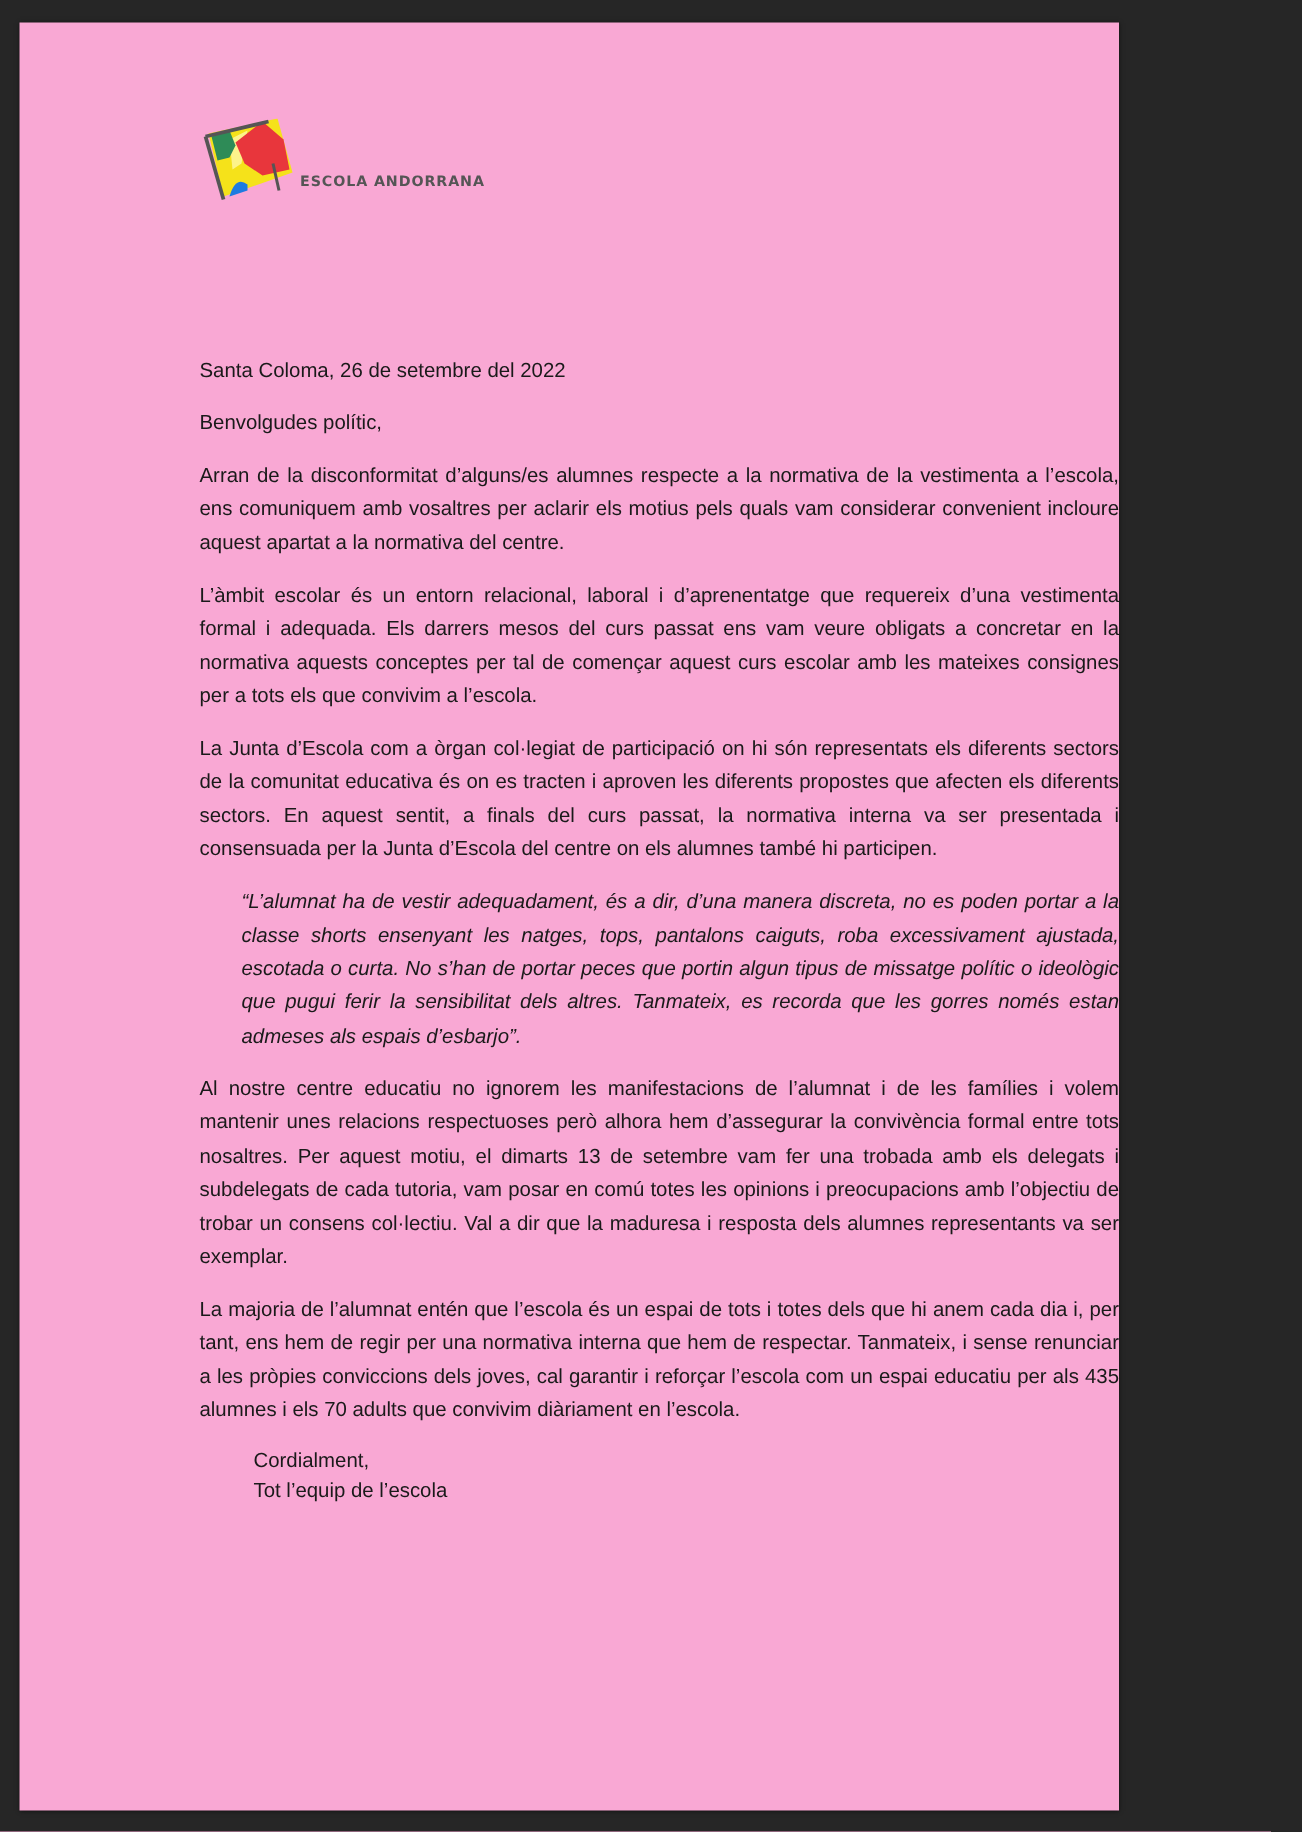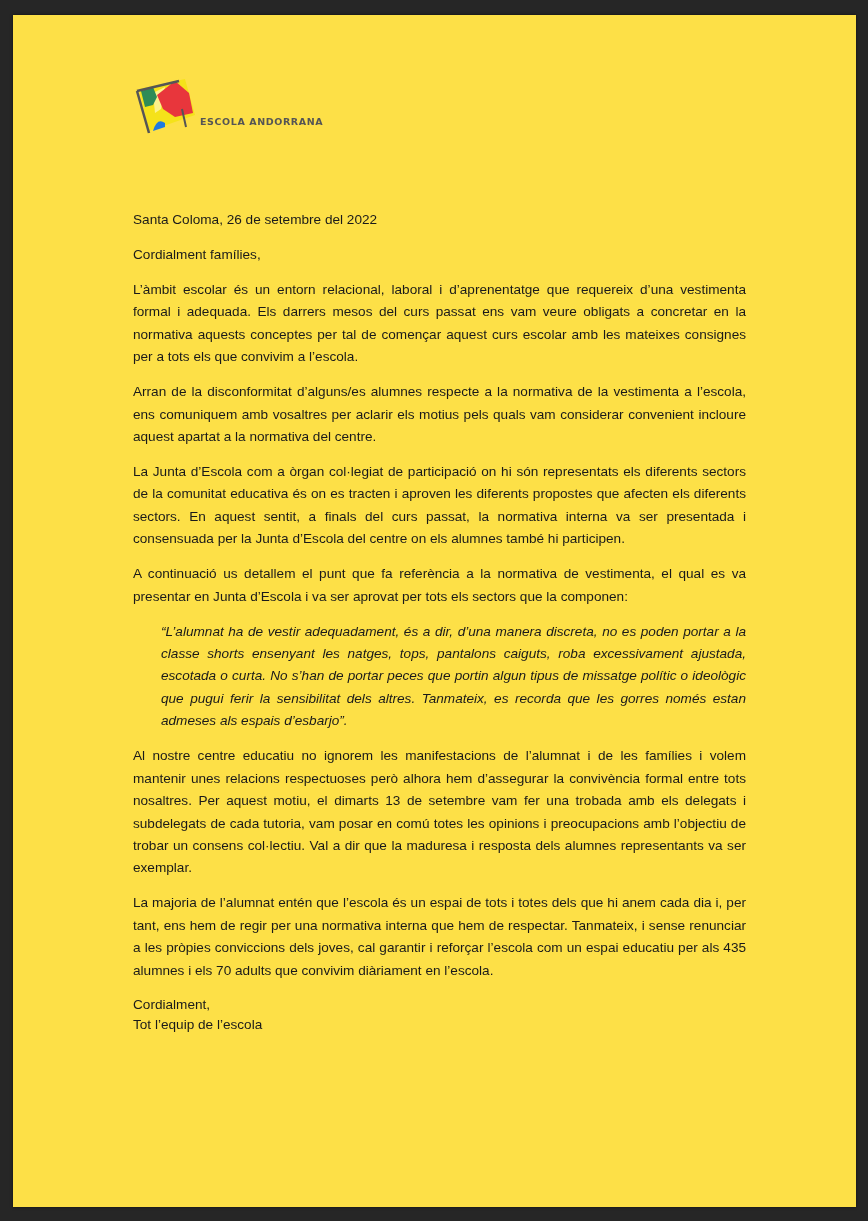--- a/index.html
+++ b/index.html
@@ -1,66 +1,65 @@
 <!DOCTYPE html>
 <html><head>
 <meta charset="utf-8">
 <style>
   html, body { margin: 0; padding: 0; }
   body {
     width: 868px; height: 1221px; background: #262626;
     position: relative; overflow: hidden;
   }
   .page {
-    position: absolute; left: 13px; top: 15px; width: 843px; height: 1192px;
-    background: #fde047;
+    position: absolute; left: 13px; top: 15px; width: 733px; height: 1192px;
+    background: #f9a8d4;
     box-shadow: 0 0 3px rgba(0,0,0,0.6);
   }
   .logo {
     position: absolute; left: 122px; top: 64px; width: 62px; height: 56px;
   }
   .logo-text {
     position: absolute; left: 187px; top: 101px;
     font-family: "DejaVu Sans", sans-serif; font-size: 9.5px; font-weight: bold;
     color: #555555; letter-spacing: 0.6px;
   }
   .body-text {
-    position: absolute; left: 120px; top: 194px; width: 613px;
+    position: absolute; left: 120px; top: 221px; width: 613px;
     font-family: "Liberation Sans", sans-serif; font-size: 13.6px;
     line-height: 22.4px; color: #1a1a1a;
   }
   .body-text p { margin: 0 0 12.6px 0; text-align: justify; }
   .body-text p.left { text-align: left; }
   .body-text p.quote { font-style: italic; margin-left: 28px; }
-  .body-text p.closing { margin-top: 0; line-height: 20px; }
+  .body-text p.closing { margin-top: 0; line-height: 20px; margin-left: 36px; }
 </style>
 </head>
 <body>
 
 <div class="page">
 
   <svg class="logo" viewBox="0 0 62 56">
     <polygon points="4,10 50,0 60,36 14,52" fill="#f5e21a"></polygon>
     <polygon points="18,14 30,8 26,30 20,34" fill="#fff7a8" opacity="0.8"></polygon>
     <polygon points="6,12 18,8 22,18 18,26 10,28" fill="#2e8b57"></polygon>
     <polygon points="22,16 40,2 54,14 58,34 40,38 28,30" fill="#e8363c"></polygon>
     <path d="M18,52 Q22,38 30,44 L30,48 Z" fill="#1e7be0"></path>
     <line x1="2" y1="12" x2="14" y2="54" stroke="#555" stroke-width="2.5"></line>
     <line x1="2" y1="12" x2="44" y2="2" stroke="#555" stroke-width="2.5"></line>
     <line x1="47" y1="30" x2="51" y2="48" stroke="#555" stroke-width="2"></line>
   </svg>
   <div class="logo-text">ESCOLA ANDORRANA</div>
 
   <div class="body-text">
     <p class="left">Santa Coloma, 26 de setembre del 2022</p>
-    <p class="left">Cordialment famílies,</p>
+    <p class="left">Benvolgudes polític,</p>
+    <p>Arran de la disconformitat d’alguns/es alumnes respecte a la normativa de la vestimenta a l’escola, ens comuniquem amb vosaltres per aclarir els motius pels quals vam considerar convenient incloure aquest apartat a la normativa del centre.</p>
     <p>L’àmbit escolar és un entorn relacional, laboral i d’aprenentatge que requereix d’una vestimenta formal i adequada. Els darrers mesos del curs passat ens vam veure obligats a concretar en la normativa aquests conceptes per tal de començar aquest curs escolar amb les mateixes consignes per a tots els que convivim a l’escola.</p>
-    <p>Arran de la disconformitat d’alguns/es alumnes respecte a la normativa de la vestimenta a l’escola, ens comuniquem amb vosaltres per aclarir els motius pels quals vam considerar convenient incloure aquest apartat a la normativa del centre.</p>
     <p>La Junta d’Escola com a òrgan col·legiat de participació on hi són representats els diferents sectors de la comunitat educativa és on es tracten i aproven les diferents propostes que afecten els diferents sectors. En aquest sentit, a finals del curs passat, la normativa interna va ser presentada i consensuada per la Junta d’Escola del centre on els alumnes també hi participen.</p>
-    <p>A continuació us detallem el punt que fa referència a la normativa de vestimenta, el qual es va presentar en Junta d’Escola i va ser aprovat per tots els sectors que la componen:</p>
     <p class="quote">“L’alumnat ha de vestir adequadament, és a dir, d’una manera discreta, no es poden portar a la classe shorts ensenyant les natges, tops, pantalons caiguts, roba excessivament ajustada, escotada o curta. No s’han de portar peces que portin algun tipus de missatge polític o ideològic que pugui ferir la sensibilitat dels altres. Tanmateix, es recorda que les gorres només estan admeses als espais d’esbarjo”.</p>
     <p>Al nostre centre educatiu no ignorem les manifestacions de l’alumnat i de les famílies i volem mantenir unes relacions respectuoses però alhora hem d’assegurar la convivència formal entre tots nosaltres. Per aquest motiu, el dimarts 13 de setembre vam fer una trobada amb els delegats i subdelegats de cada tutoria, vam posar en comú totes les opinions i preocupacions amb l’objectiu de trobar un consens col·lectiu. Val a dir que la maduresa i resposta dels alumnes representants va ser exemplar.</p>
     <p>La majoria de l’alumnat entén que l’escola és un espai de tots i totes dels que hi anem cada dia i, per tant, ens hem de regir per una normativa interna que hem de respectar. Tanmateix, i sense renunciar a les pròpies conviccions dels joves, cal garantir i reforçar l’escola com un espai educatiu per als 435 alumnes i els 70 adults que convivim diàriament en l’escola.</p>
     <p class="left closing">
       <span>Cordialment,</span><br>
       <span>Tot l’equip de l’escola</span>
     </p>
   </div>
 </div>
 

